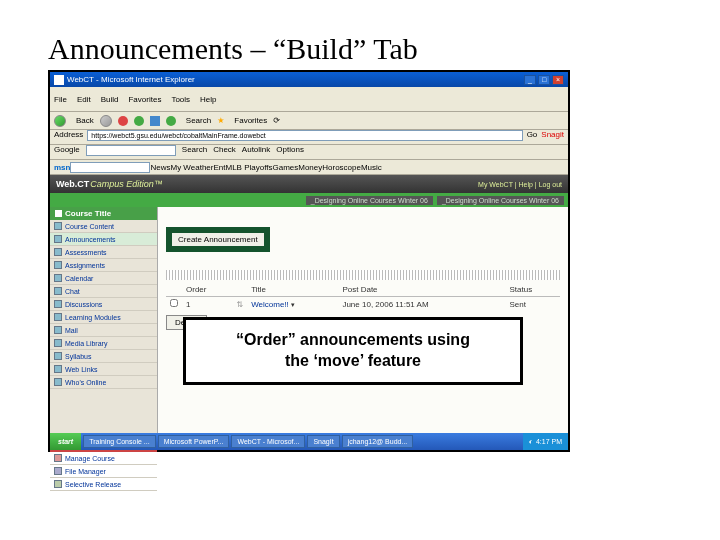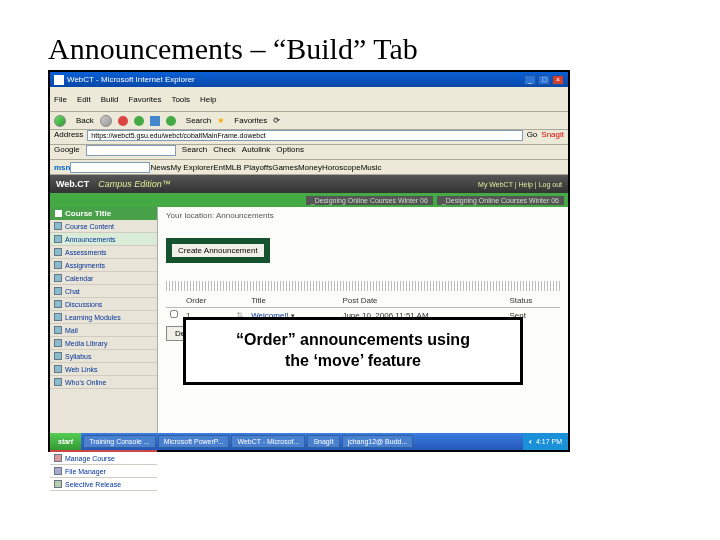--- a/index.html
+++ b/index.html
@@ -17,21 +17,21 @@
 .ie-toolbar{height:18px;background:#ece9d8;border-bottom:1px solid #aca899;display:flex;align-items:center;padding:0 4px;gap:6px;font-size:8px}
 .ie-btn{display:flex;align-items:center;gap:10px}
 .ie-circle{width:12px;height:12px;border-radius:50%;border:1px solid #888}
 .ie-circle.back{background:linear-gradient(135deg,#6d6,#393)}
 .ie-circle.fwd{background:linear-gradient(135deg,#ccc,#999)}
 .addrbar{height:15px;background:#ece9d8;border-bottom:1px solid #aca899;display:flex;padding:0 4px;font-size:8px;gap:4px}
 .addr-input{flex:1;height:11px;background:#fff;border:1px solid #7f9db9;padding:0 3px;font-size:7px;display:flex;align-items:center}
 .google-bar{height:15px;background:#ece9d8;border-bottom:1px solid #aca899;display:flex;align-items:flex-start;padding:0 4px;font-size:8px;gap:6px}
 .msn-bar{height:15px;background:#ece9d8;border-bottom:1px solid #aca899;display:flex;align-items:center;padding:0 4px;font-size:8px;gap:0}
 .webct-head{height:18px;background:linear-gradient(180deg,#555,#333);color:#fff;display:flex;align-items:center;padding:0 6px;font-size:9px}
-.webct-head .ed{color:#de9;font-style:italic;margin-left:9px;font-size:9px}
+.webct-head .ed{color:#de9;font-style:italic;margin-left:1px;font-size:9px}
 .webct-links{margin-left:auto;color:#de9;font-size:7px}
 .view-tabs{height:16px;background:#333;display:flex;padding:2px 4px 0;gap:2px}
 .vtab{padding:2px 10px 0;font-size:8px;color:#fff;background:#555;border-radius:3px 3px 0 0}
 .vtab.active{background:#48a048;color:#fff}
 .course-tabs{height:14px;background:#4a4;display:flex;justify-content:flex-end;align-items:center;padding:0 4px;gap:4px;font-size:7px;color:#fff}
 .course-tab{background:#555;padding:1px 5px;color:#cdc}
 .content{display:flex;height:243px;background:#f0f0e8}
 .sidebar{width:108px;background:#e8e4d8;border-right:1px solid #aaa;font-size:7px}
 .side-head{background:#48a048;color:#fff;padding:2px 5px;font-size:8px;font-weight:bold;display:flex;align-items:center;gap:3px}
 .side-head .sq{width:7px;height:7px;background:#fff}
@@ -121,21 +121,21 @@
       <span>Search</span>
       <span>Check</span>
       <span>Autolink</span>
       <span>Options</span>
     </div>
 
     <div class="msn-bar">
       <span style="color:#06c;font-weight:bold">msn</span>
       <div class="addr-input" style="flex:0 0 80px"></div>
       <span>News</span>
-      <span>My Explorer</span>
+      <span>My Weather</span>
       <span>Ent</span>
       <span>MLB Playoffs</span>
       <span>Games</span>
       <span>Money</span>
       <span>Horoscope</span>
       <span>Music</span>
     </div>
 
     <div class="webct-head">
       <span style="font-weight:bold">Web.CT</span>
@@ -220,21 +220,20 @@
             <span class="dot" style="background:#aac"></span>
             <span>File Manager</span>
           </div>
         <div class="side-item">
             <span class="dot" style="background:#bca"></span>
             <span>Selective Release</span>
           </div>
       </div>
 
       <div class="main">
-        <div class="crumb">Your location: Announcements</div>
         <div class="create-btn">Create Announcement</div>
         <div class="hash-bar"></div>
         <table class="tbl">
           <tbody>
               <tr>
             <th style="width:14px"></th>
             <th>Order</th>
             <th style="width:14px"></th>
             <th>Title</th>
             <th>Post Date</th>

